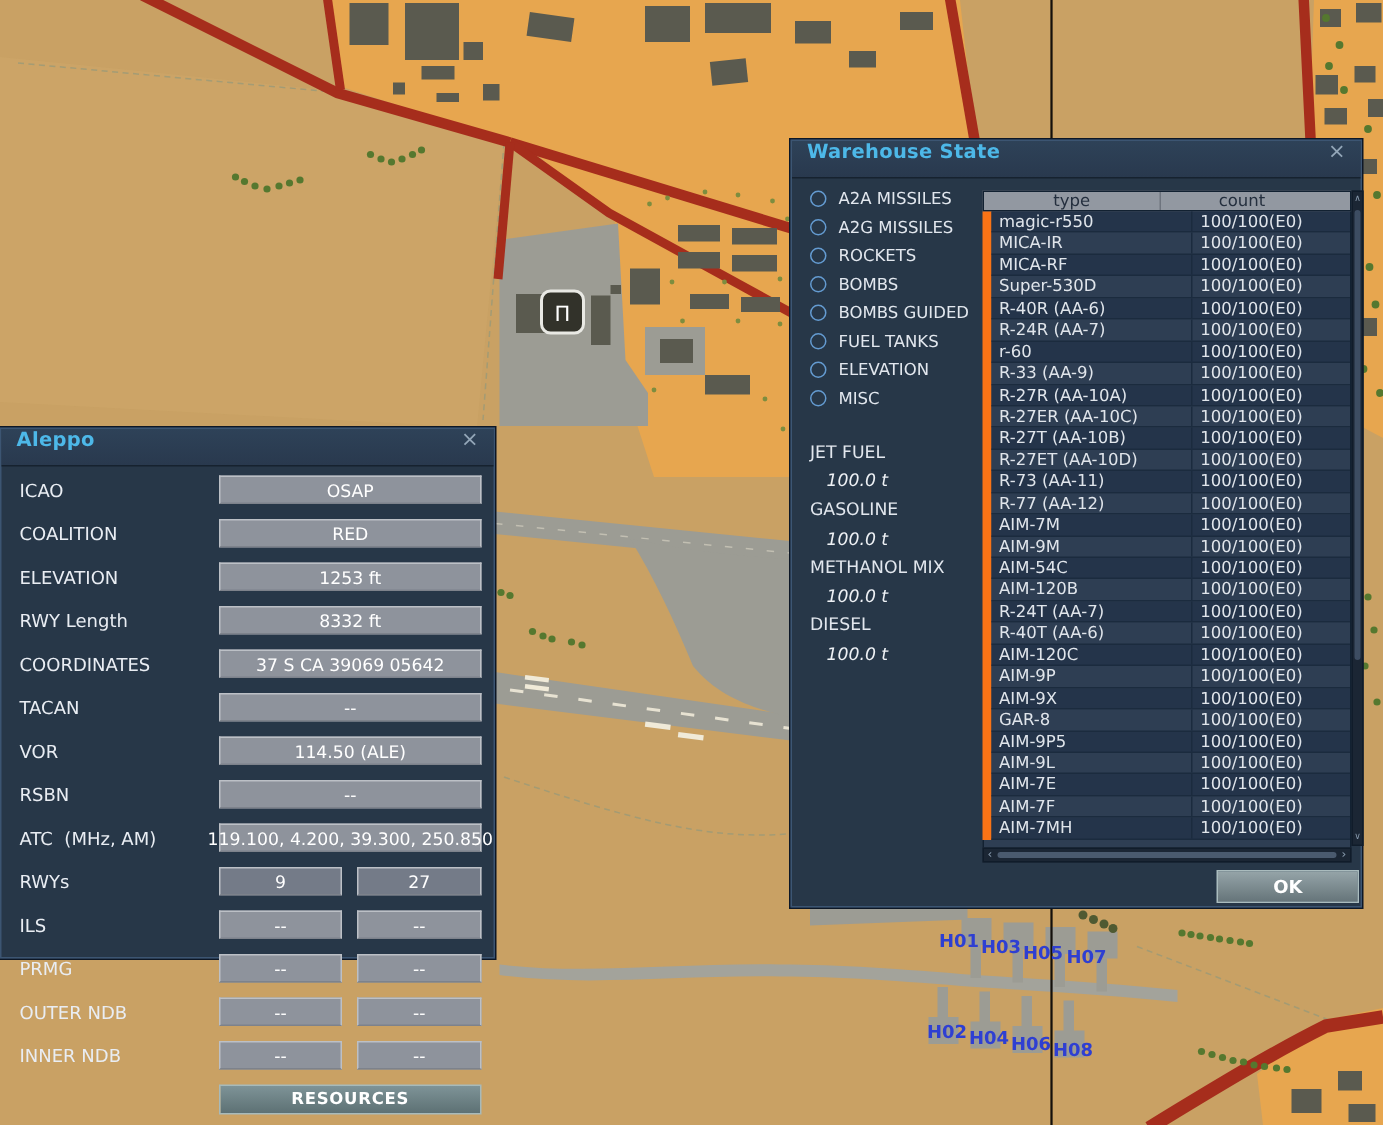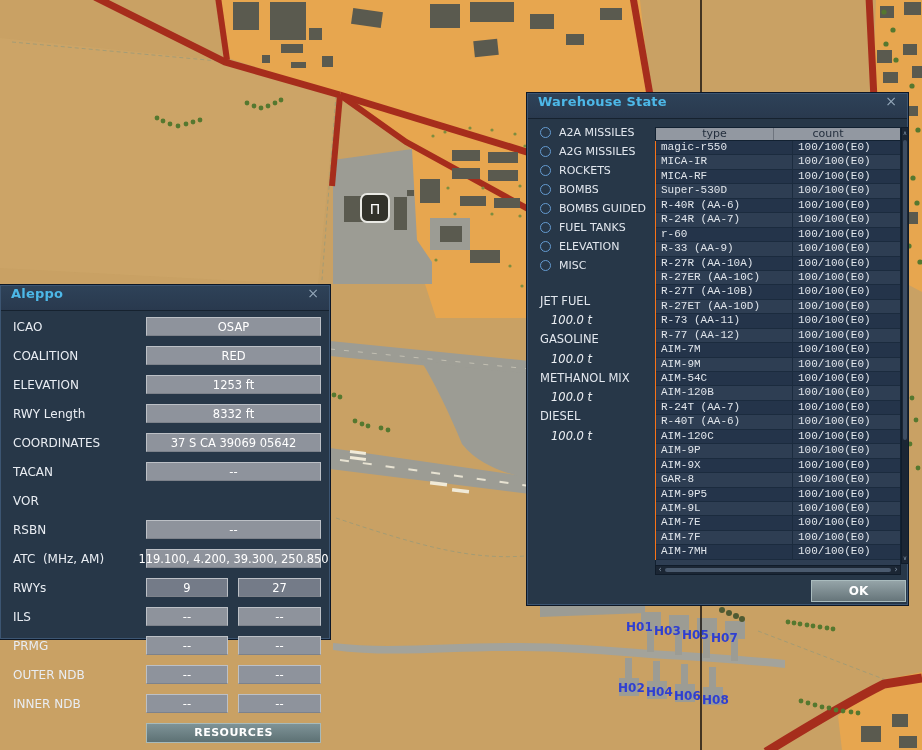--- a/index.html
+++ b/index.html
@@ -38,21 +38,21 @@
   .cat-label{color:#e2e7ee;font-size:11px;}
   .wh-fuel{position:absolute;left:12px;top:197px;}
   .fuel-label{color:#e2e7ee;font-size:11.5px;height:19.3px;display:flex;align-items:center;}
   .fuel-value{color:#eef1f5;font-size:11.5px;height:19.3px;display:flex;align-items:center;padding-left:11px;font-style:italic;}
 
   .wh-table{position:absolute;left:127px;top:33px;width:246px;}
   .wh-thead{display:flex;height:14px;background:#9298a1;border:1px solid #122131;box-sizing:border-box;}
   .wh-th{font-size:11px;color:#242f3e;text-align:center;line-height:12px;box-sizing:border-box;}
   .wh-th.type{width:118px;border-right:1px solid #6e747e;}
   .wh-th.count{width:108px;}
-  .wh-tbody{border-left:1px solid #f97316;border-right:1px solid #122131;box-sizing:border-box;font-family:Liberation Mono, monospace;}
+  .wh-tbody{border-left:6px solid #f97316;border-right:1px solid #122131;box-sizing:border-box;}
   .wh-tr{display:flex;height:14.45px;background:#24344a;border-bottom:1px solid #1b2b3e;box-sizing:border-box;}
   .wh-tr:nth-child(even){background:#2e3e53;}
   .wh-td{font-size:11px;color:#e0e5eb;padding-left:5px;line-height:13px;overflow:hidden;white-space:nowrap;box-sizing:border-box;}
   .wh-td.type{width:136px;}
   .wh-td.count{width:108px;border-left:1px solid #1b2b3e;}
   .wh-partial{height:5px;overflow:hidden;border-left:1px solid #122131;border-right:1px solid #122131;background:#2e3e53;box-sizing:border-box;}
 
   .vscroll{position:absolute;left:373px;top:33px;width:8px;height:437px;background:#1b2634;border:1px solid #101c2a;box-sizing:border-box;}
   .vs-arrow{color:#8799ac;font-size:6px;text-align:center;height:10px;line-height:10px;}
   .vs-thumb{position:absolute;left:1px;top:12px;width:4px;height:300px;background:#3d4d62;border-radius:2px;}
@@ -316,20 +316,21 @@
         <div class="ap-row">
         <span class="ap-label">COORDINATES</span>
         <div class="ap-field">37 S CA 39069 05642</div>
       </div>
         <div class="ap-row">
         <span class="ap-label">TACAN</span>
         <div class="ap-field">--</div>
       </div>
         <div class="ap-row">
         <span class="ap-label">VOR</span>
+        <div class="ap-field">114.50 (ALE)</div>
       </div>
         <div class="ap-row">
         <span class="ap-label">RSBN</span>
         <div class="ap-field">--</div>
       </div>
         <div class="ap-row">
         <span class="ap-label">ATC  (MHz, AM)</span>
         <div class="ap-field">119.100, 4.200, 39.300, 250.850</div>
       </div>
       </div>

